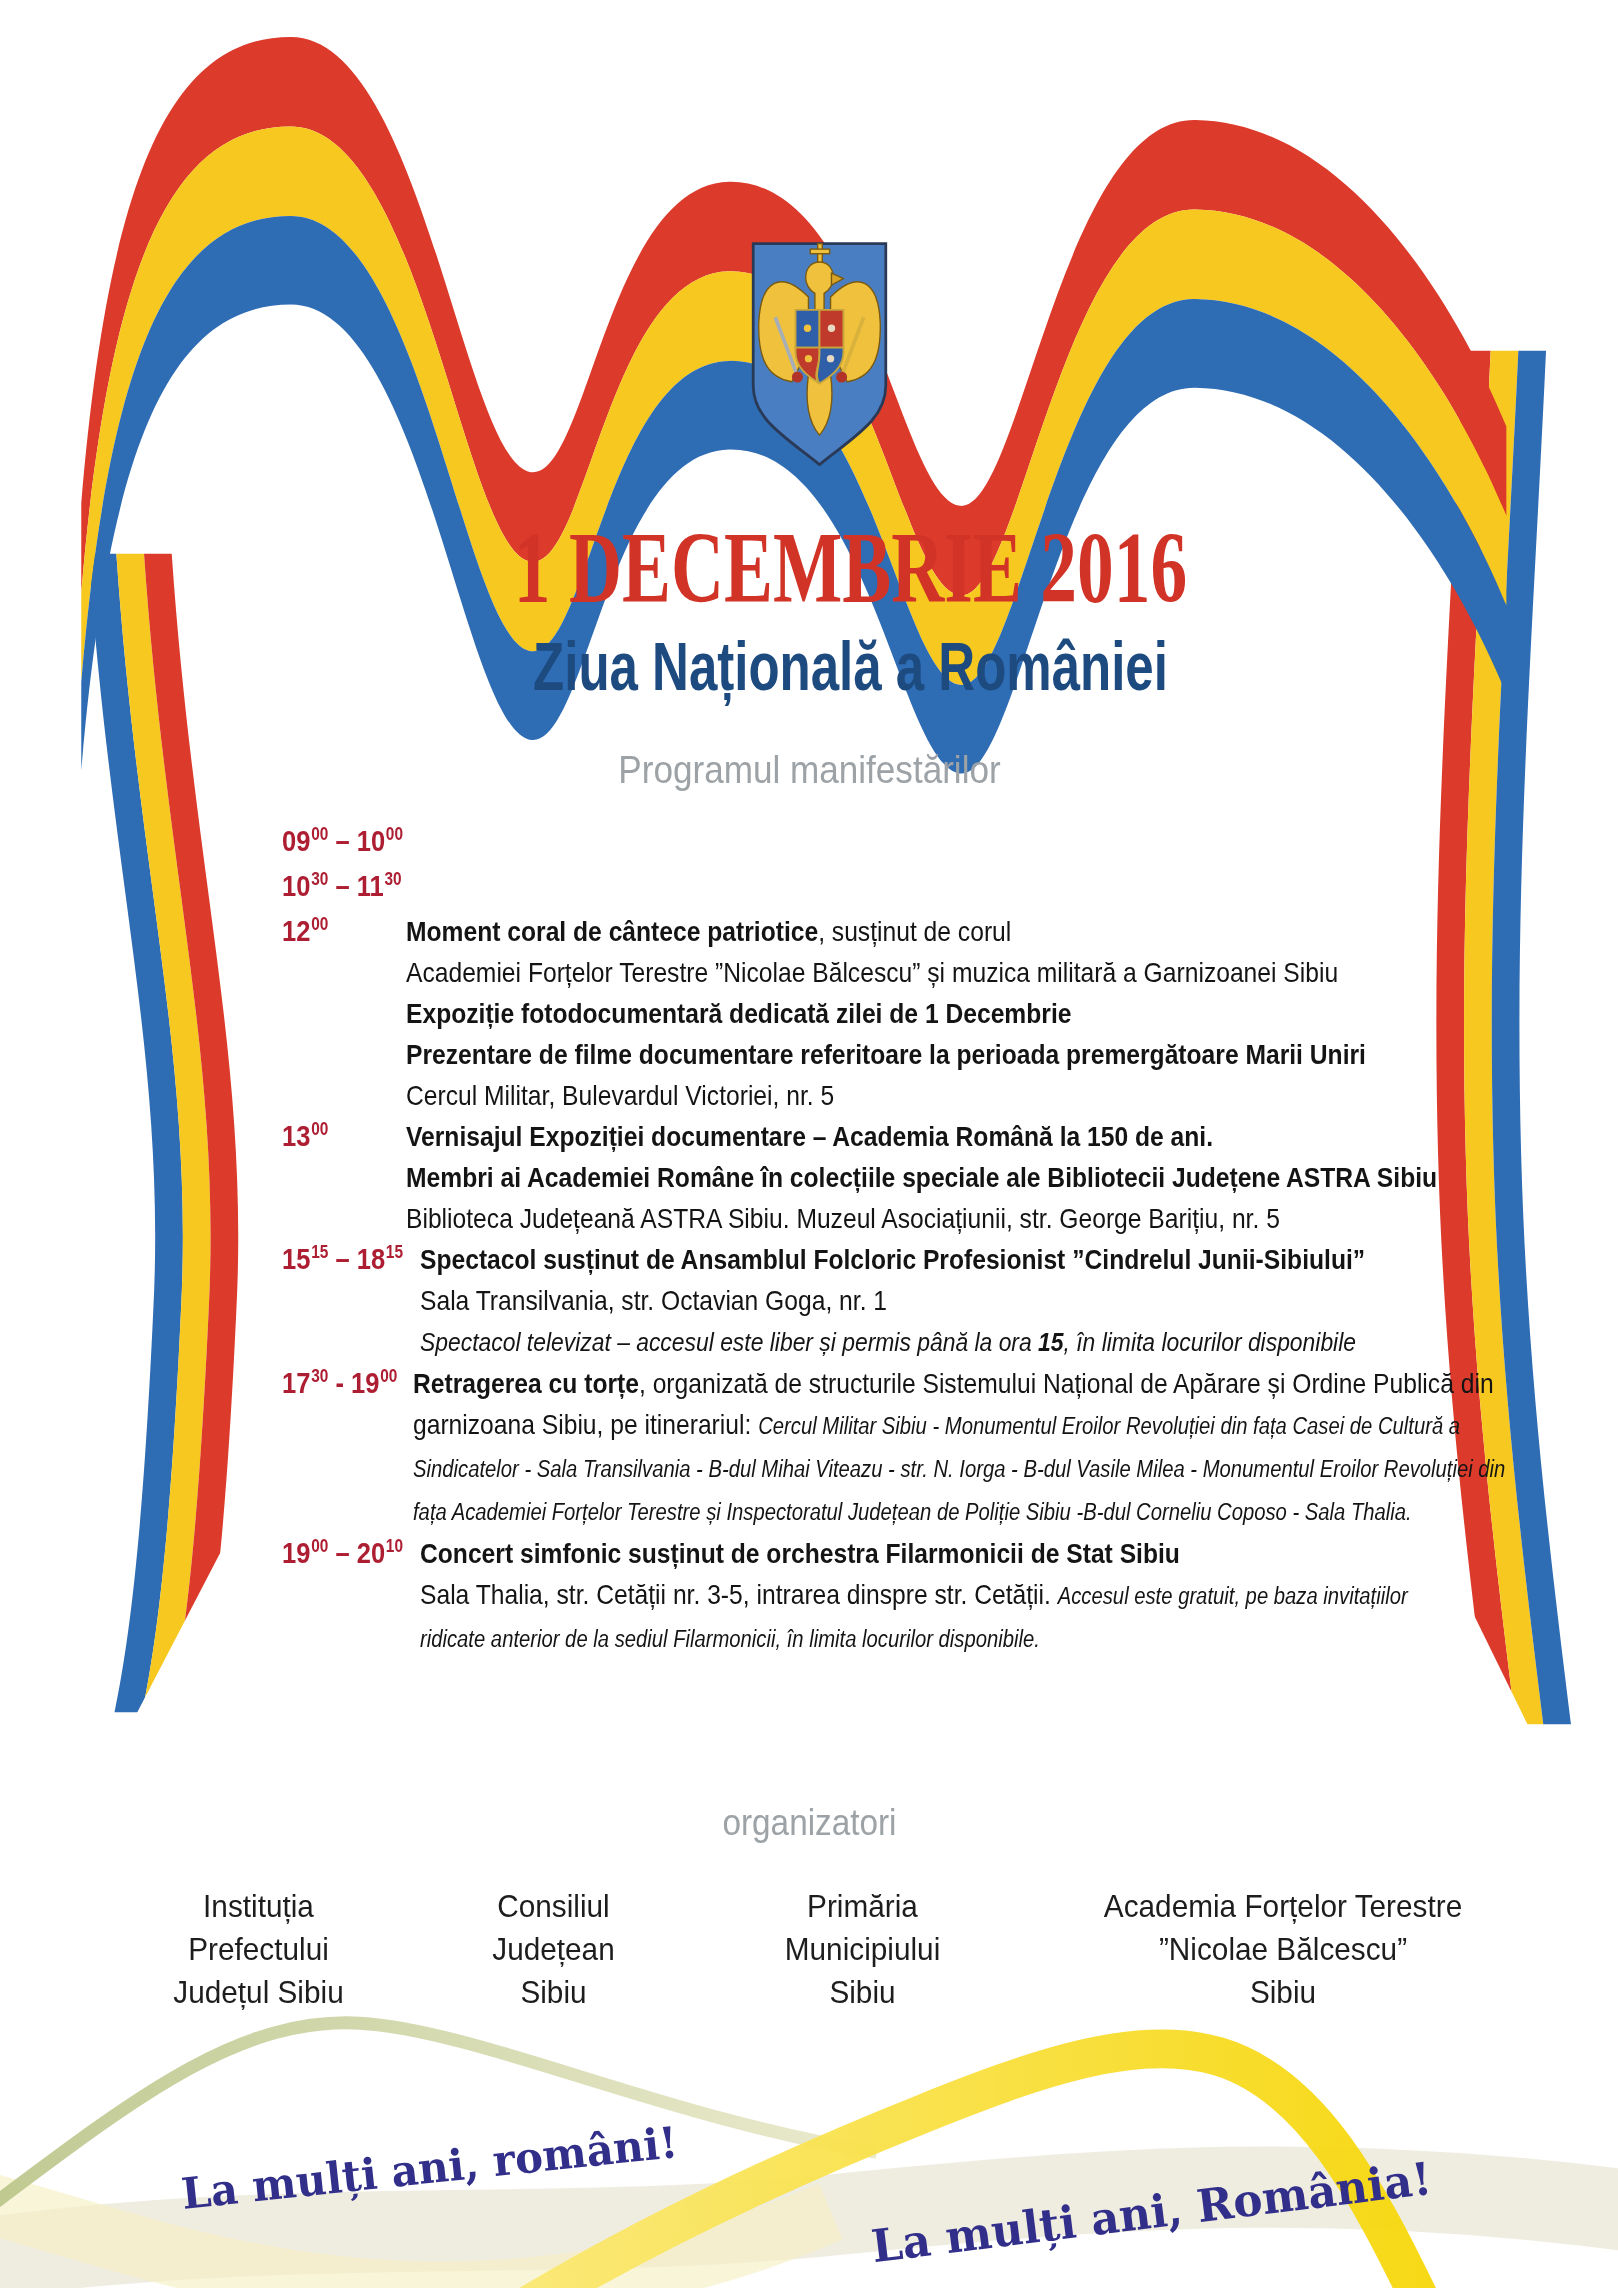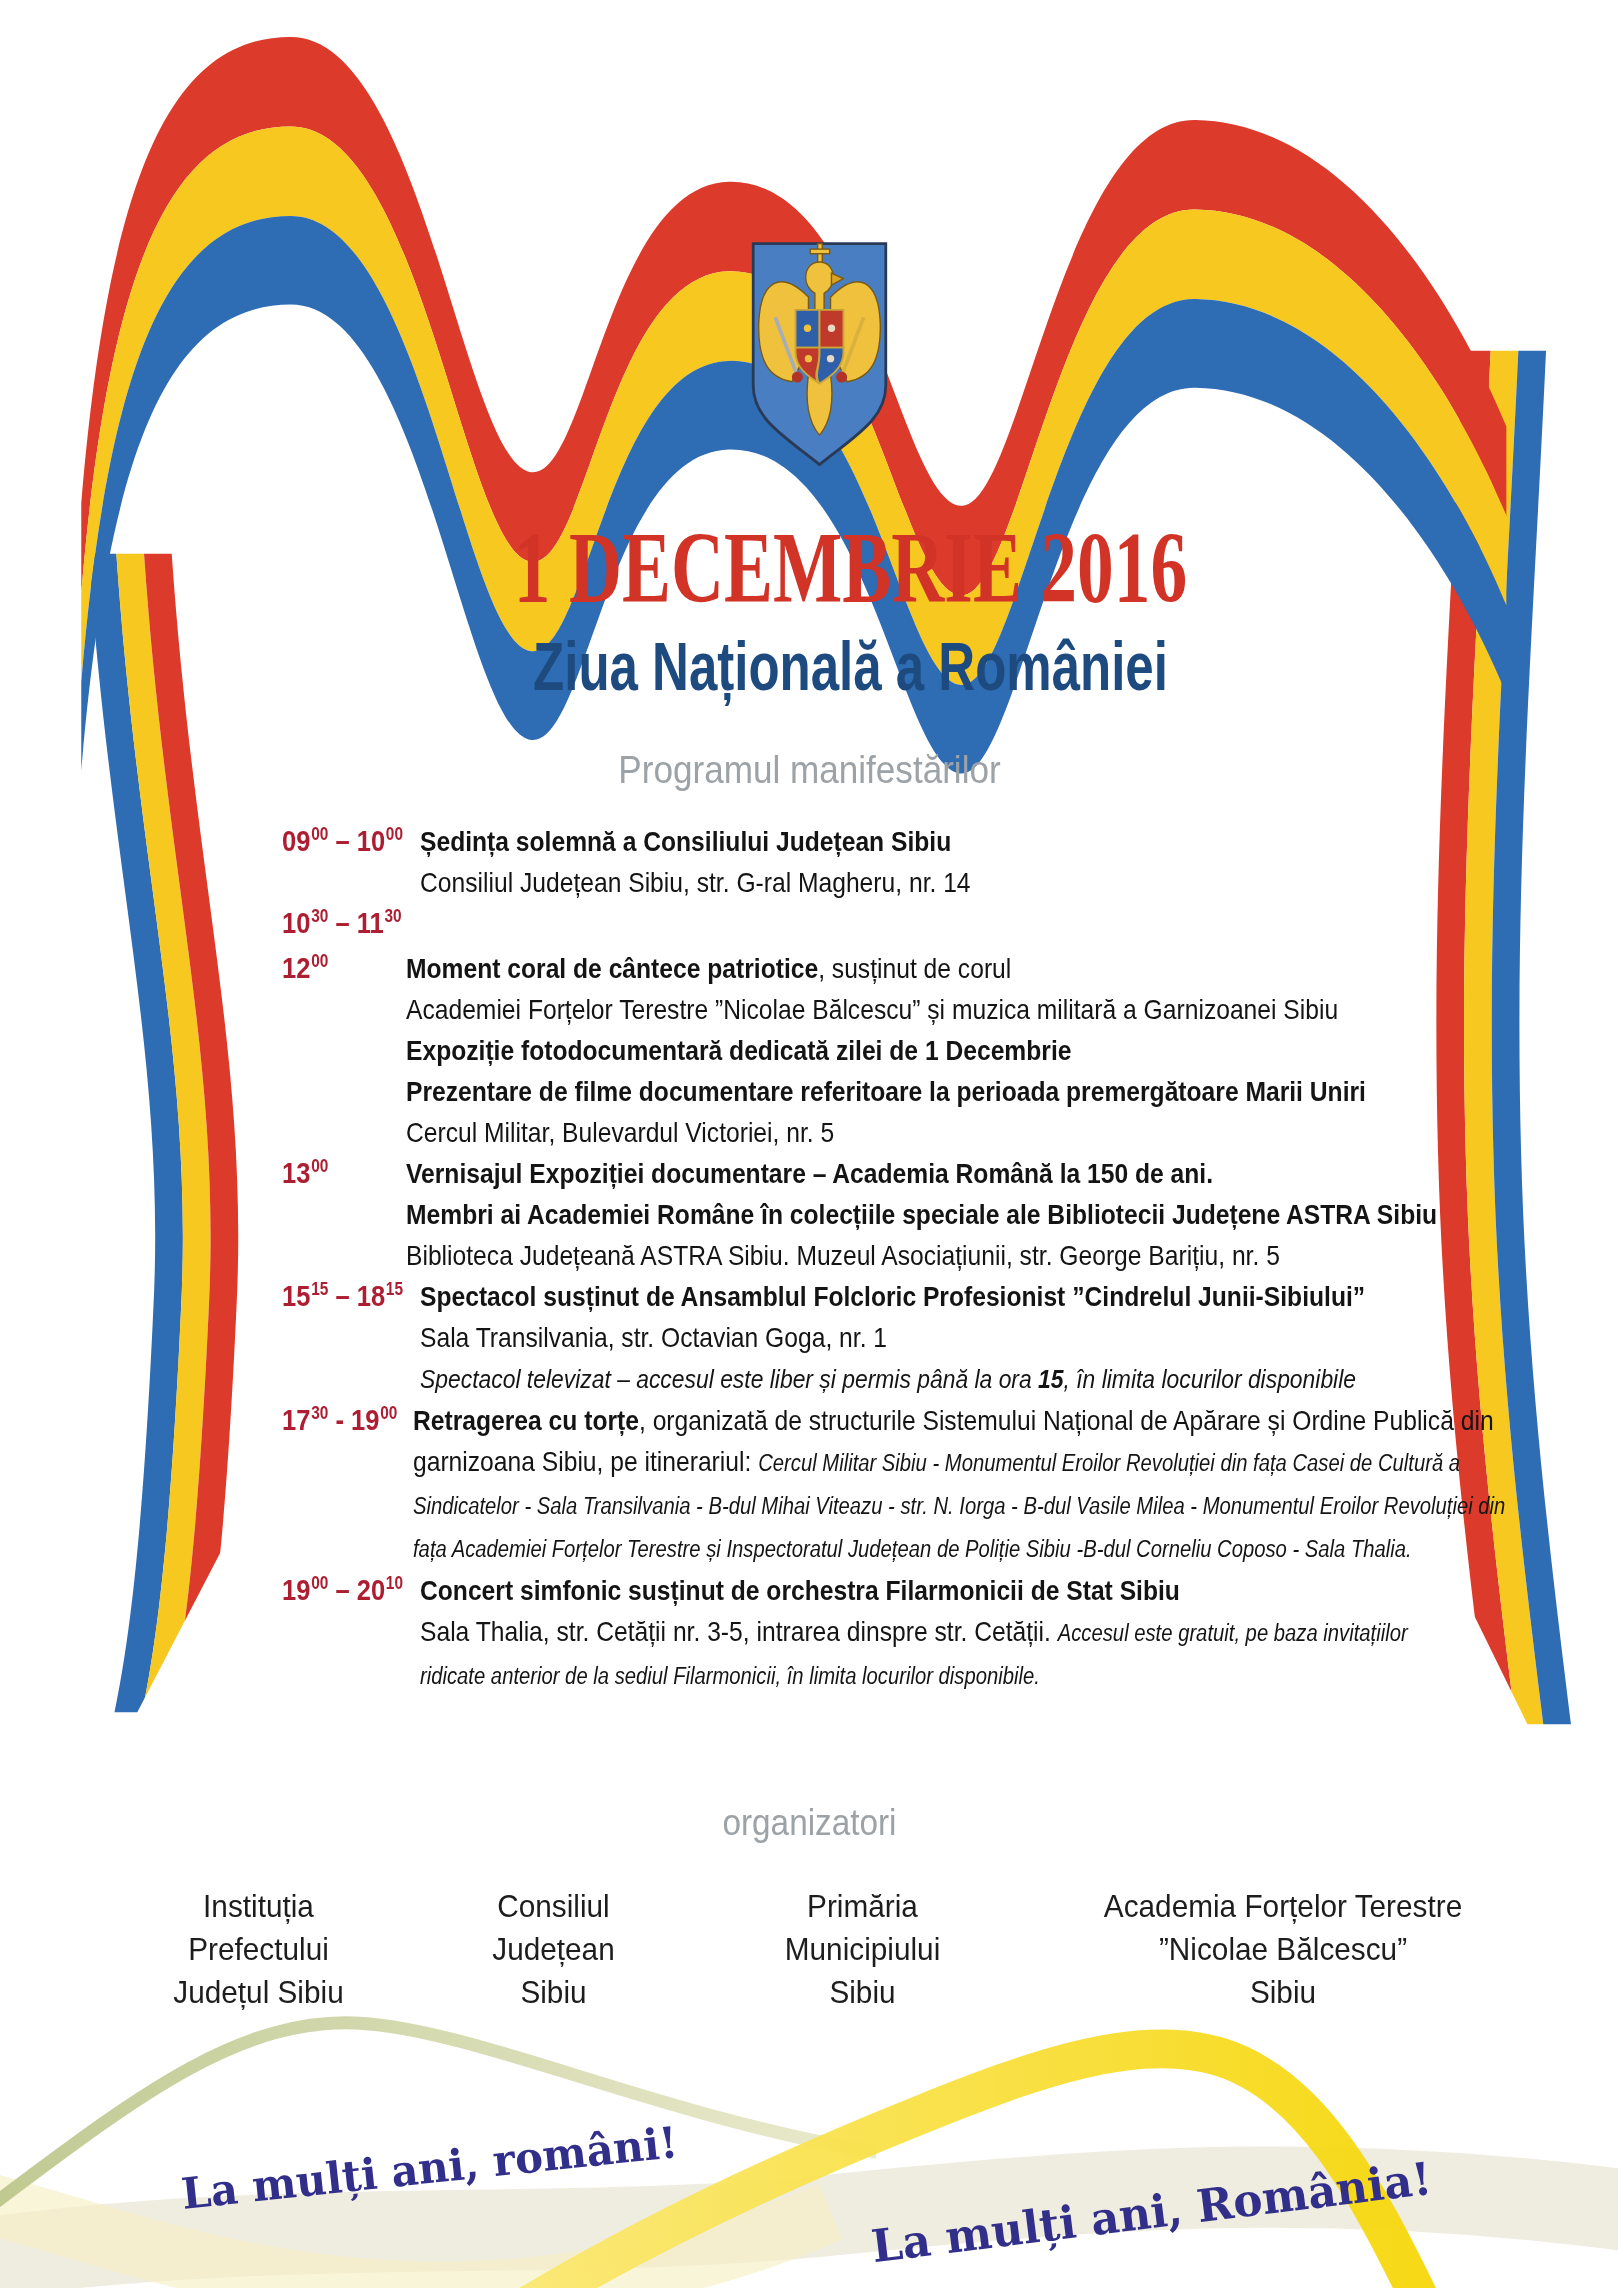--- a/index.html
+++ b/index.html
@@ -144,24 +144,20 @@
     <circle cx="94" cy="131" r="4" fill="#E8D9C2"></circle>
   </svg>
 
   <div class="title">1 DECEMBRIE 2016</div>
   <div class="subtitle">Ziua Națională a României</div>
   <div class="heading">Programul manifestărilor</div>
 
   <div id="schedule">
       <div class="s-row">
         <div class="s-time cond"><span>09</span><sup>00</sup> – <span>10</span><sup>00</sup></div>
-        <div class="s-lines">
-          <div class="s-line cond"><span class="sg-b">Ședința solemnă a Consiliului Județean Sibiu</span></div>
-          <div class="s-line cond"><span class="sg-r">Consiliul Județean Sibiu, str. G-ral Magheru, nr. 14</span></div>
-        </div>
       </div>
       <div class="s-row">
         <div class="s-time cond"><span>10</span><sup>30</sup> – <span>11</span><sup>30</sup></div>
       </div>
       <div class="s-row">
         <div class="s-time cond"><span>12</span><sup>00</sup></div>
         <div class="s-lines">
           <div class="s-line cond"><span class="sg-b">Moment coral de cântece patriotice</span><span class="sg-r">, susținut de corul</span></div>
           <div class="s-line cond"><span class="sg-r">Academiei Forțelor Terestre ”Nicolae Bălcescu” și muzica militară a Garnizoanei Sibiu</span></div>
           <div class="s-line cond"><span class="sg-b">Expoziție fotodocumentară dedicată zilei de 1 Decembrie</span></div>

